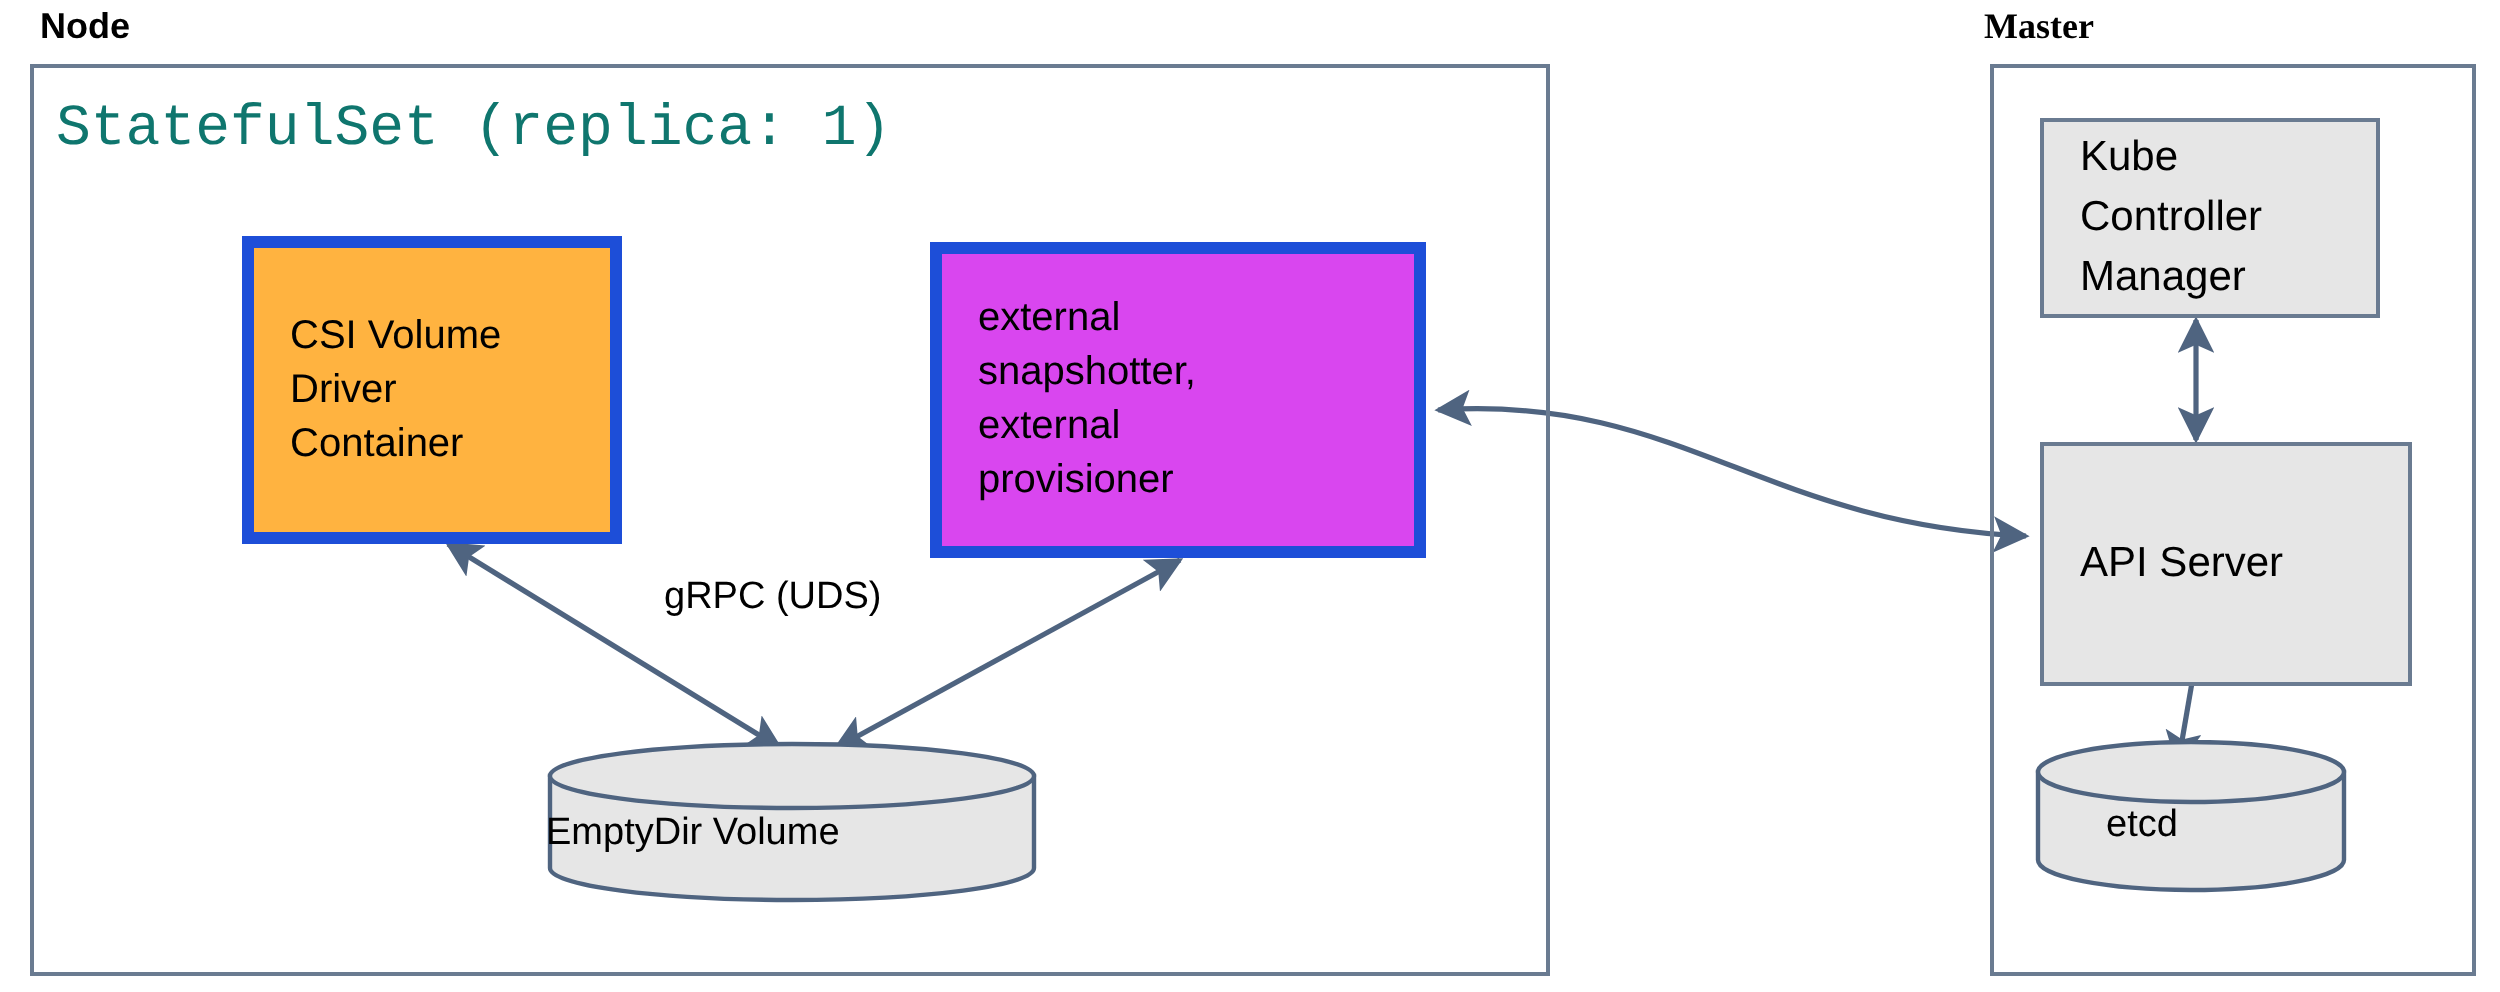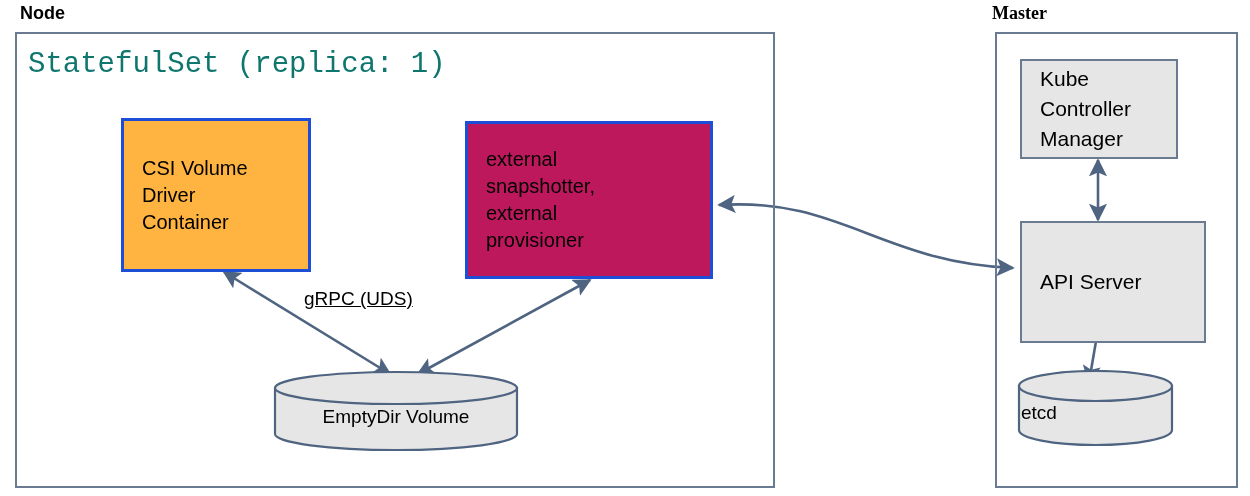--- a/index.html
+++ b/index.html
@@ -40,34 +40,34 @@
     font-size: 29px;
     line-height: 26px;
     color: #0f766e;
     white-space: nowrap;
     font-family: Liberation Mono, monospace;
   }
 
   
   .proc-box {
     box-sizing: border-box;
-    border: 3px solid #1d4ed8;
+    border: 6px solid #1d4ed8;
     display: flex;
     align-items: center;
     justify-content: flex-start;
   }
   .proc-box .proc-text {
     font-size: 20px;
     line-height: 27px;
     color: #000000;
     padding-left: 18px;
     white-space: pre-line;
   }
   .proc-orange { background: #ffb340; }
-  .proc-green  { background: #be185d; }
+  .proc-green  { background: #d946ef; }
 
   
   .grey-box {
     box-sizing: border-box;
     border: 2px solid #6a7b91;
     background: #e6e6e6;
     display: flex;
     align-items: center;
   }
   .grey-box .grey-text {
@@ -77,21 +77,21 @@
     padding-left: 18px;
     white-space: pre-line;
   }
 
   
   .cyl { }
   .cyl svg { display:block; }
   .cyl-label {
     position: absolute;
     left: 0; right: 0;
-    text-align: center;
+    text-align: left;
     font-size: 19px;
     color: #000000;
     white-space: nowrap;
   }
   .cyl-label.left-align {
     text-align: left;
   }
 
   
   .edge-label {
@@ -144,45 +144,45 @@
 Container</span>
   </div>
 
   <div class="abs proc-box proc-green" style="left:465px; top:121px; width:248px; height:158px;">
     <span class="proc-text">external
 snapshotter,
 external
 provisioner</span>
   </div>
 
-  <div class="abs edge-label" style="left:304px; top:288px;text-decoration:underline;">gRPC (UDS)</div>
+  <div class="abs edge-label" style="left:332px; top:288px;">gRPC (UDS)</div>
 
   <div class="abs cyl" style="left:273px; top:370px; width:246px; height:82px;">
     <svg width="246" height="82" viewBox="0 0 246 82" xmlns="http://www.w3.org/2000/svg">
       <path d="M 2 18 L 2 64 A 121 16 0 0 0 244 64 L 244 18 Z" fill="#e6e6e6" stroke="#4f6480" stroke-width="2.2"></path>
       <ellipse cx="123" cy="18" rx="121" ry="16" fill="#e6e6e6" stroke="#4f6480" stroke-width="2.2"></ellipse>
     </svg>
     <div class="cyl-label" style="top:36px;">EmptyDir Volume</div>
   </div>
 
   <div class="abs group-label" style="left:992px; top:6px;font-family:Liberation Serif, serif;">Master</div>
 
   <div class="abs group-box" style="left:995px; top:32px; width:243px; height:456px;"></div>
 
-  <div class="abs grey-box" style="left:1020px; top:59px; width:158px; height:100px;">
+  <div class="abs grey-box" style="left:1020px; top:59px; width:170px; height:100px;">
     <span class="grey-text">Kube
 Controller
 Manager</span>
   </div>
 
   <div class="abs grey-box" style="left:1020px; top:221px; width:186px; height:122px;">
     <span class="grey-text">API Server</span>
   </div>
 
   <div class="abs cyl" style="left:1017px; top:370px; width:157px; height:78px;">
     <svg width="157" height="78" viewBox="0 0 157 78" xmlns="http://www.w3.org/2000/svg">
       <path d="M 2 16 L 2 60 A 76.5 15 0 0 0 155 60 L 155 16 Z" fill="#e6e6e6" stroke="#4f6480" stroke-width="2.2"></path>
       <ellipse cx="78.5" cy="16" rx="76.5" ry="15" fill="#e6e6e6" stroke="#4f6480" stroke-width="2.2"></ellipse>
     </svg>
-    <div class="cyl-label left-align" style="top:32px; padding-left:4px;">etcd</div>
+    <div class="cyl-label left-align" style="top:32px; padding-left:36px;">etcd</div>
   </div>
 
 </div>
 
 </body></html>

